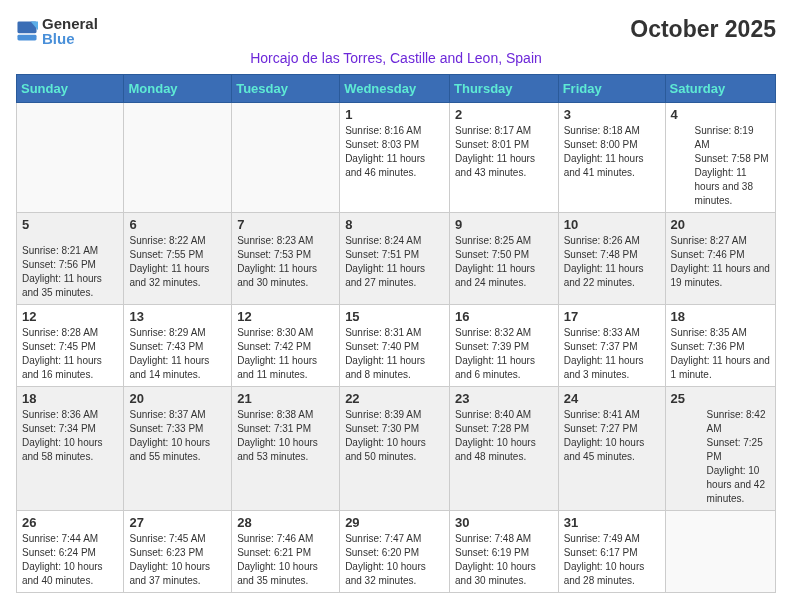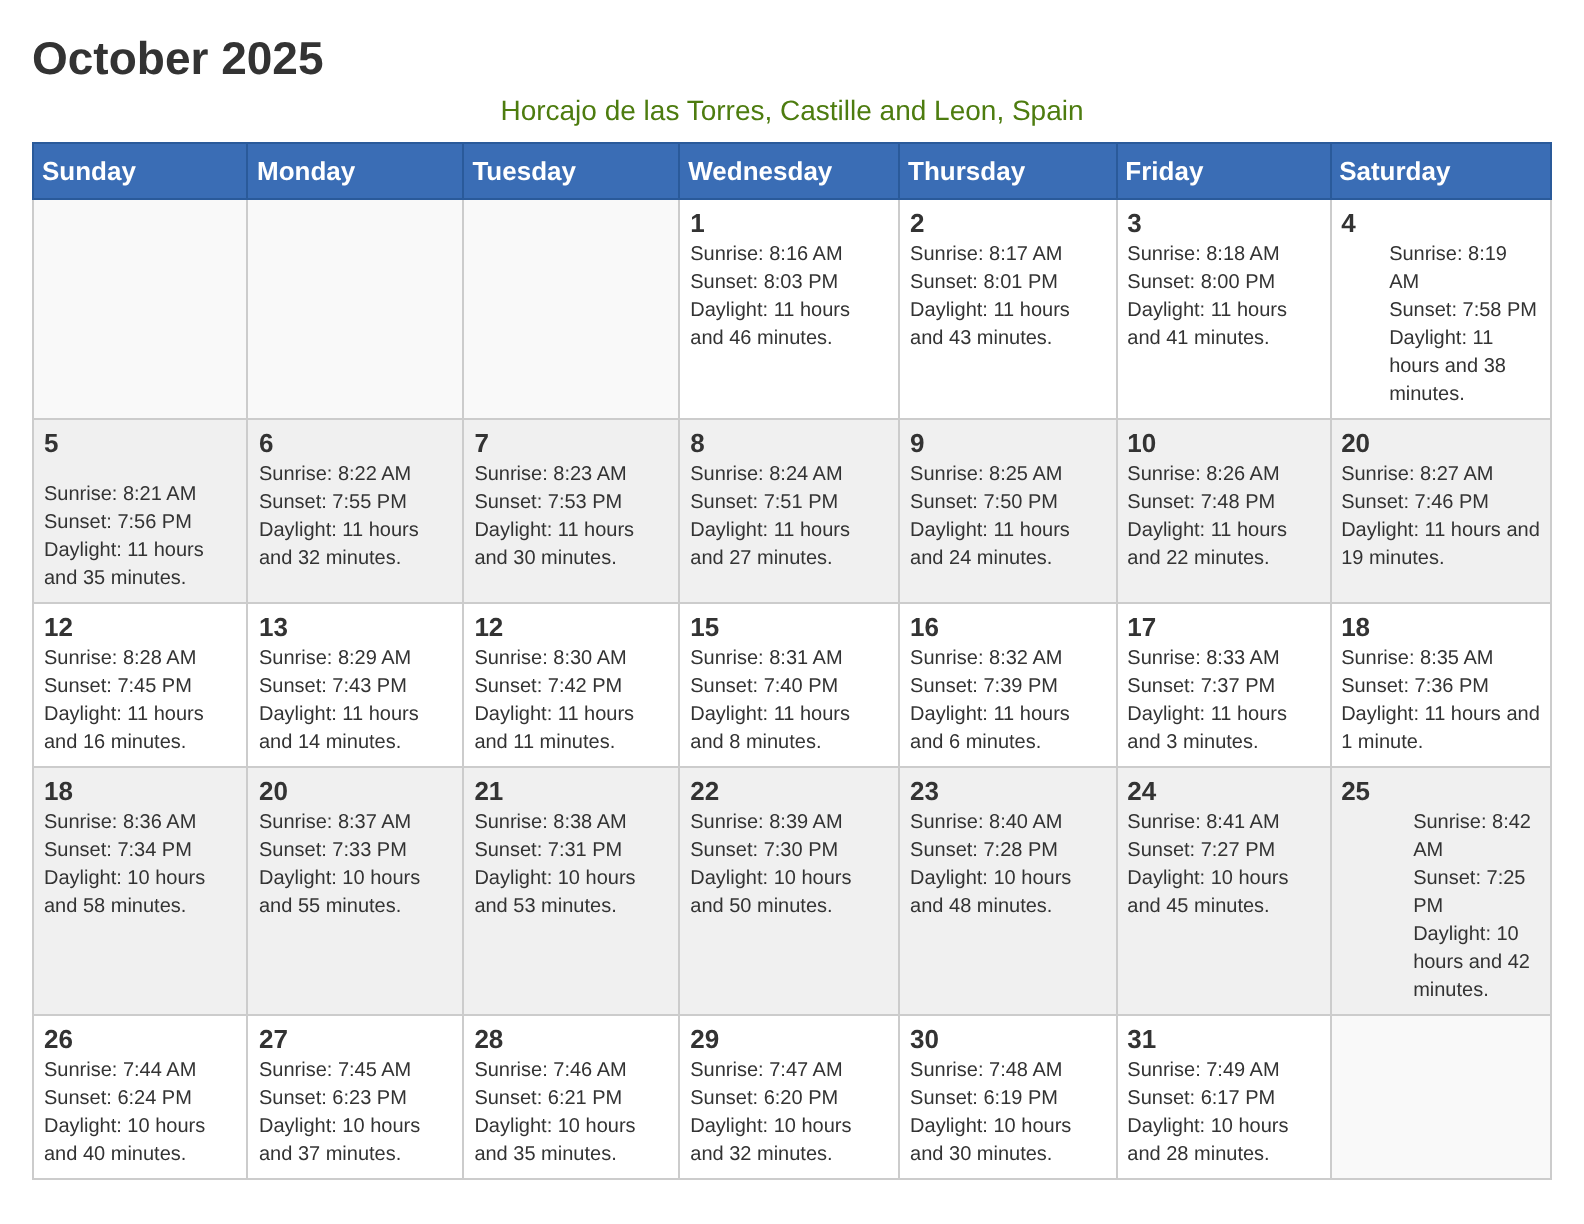--- a/index.html
+++ b/index.html
@@ -39,30 +39,30 @@
     }
     .month-title {
       font-size: 23px;
       font-weight: bold;
       color: #333;
       text-align: left;
     }
     .subtitle {
       text-align: center;
       font-size: 14px;
-      color: #4d7c0f;
+      color: #6d28d9;
       margin-bottom: 8px;
     }
     .calendar {
       width: 100%;
       border-collapse: collapse;
     }
     .calendar th {
       background-color: #3a6db5;
-      color: #ffffff;
+      color: #5eead4;
       font-size: 13px;
       font-weight: bold;
       padding: 6px 4px;
       text-align: left;
       border: 1px solid #2a5a9a;
     }
     .calendar td {
       border: 1px solid #ccc;
       vertical-align: top;
       padding: 4px 5px;
@@ -87,20 +87,31 @@
       line-height: 1.4;
     }
     .row-shaded td {
       background: #f0f0f0;
     }
   </style>
 </head>
 <body>
 
 <div class="header-row">
+  <div class="logo">
+    <svg class="logo-icon" viewBox="0 0 30 30" xmlns="http://www.w3.org/2000/svg">
+      <rect x="2" y="2" width="26" height="16" rx="2" fill="#3a6db5"></rect>
+      <rect x="2" y="20" width="26" height="8" rx="2" fill="#4a90d9"></rect>
+      <polygon points="20,2 30,2 30,14" fill="#5baee8"></polygon>
+    </svg>
+    <div>
+      <div class="logo-text-general">General</div>
+      <div class="logo-text-blue">Blue</div>
+    </div>
+  </div>
   <div class="month-title">October 2025</div>
 </div>
 
 <div class="subtitle">Horcajo de las Torres, Castille and Leon, Spain</div>
 
 <table class="calendar">
   <thead>
     <tr>
     <th>Sunday</th>
         <th>Monday</th>

